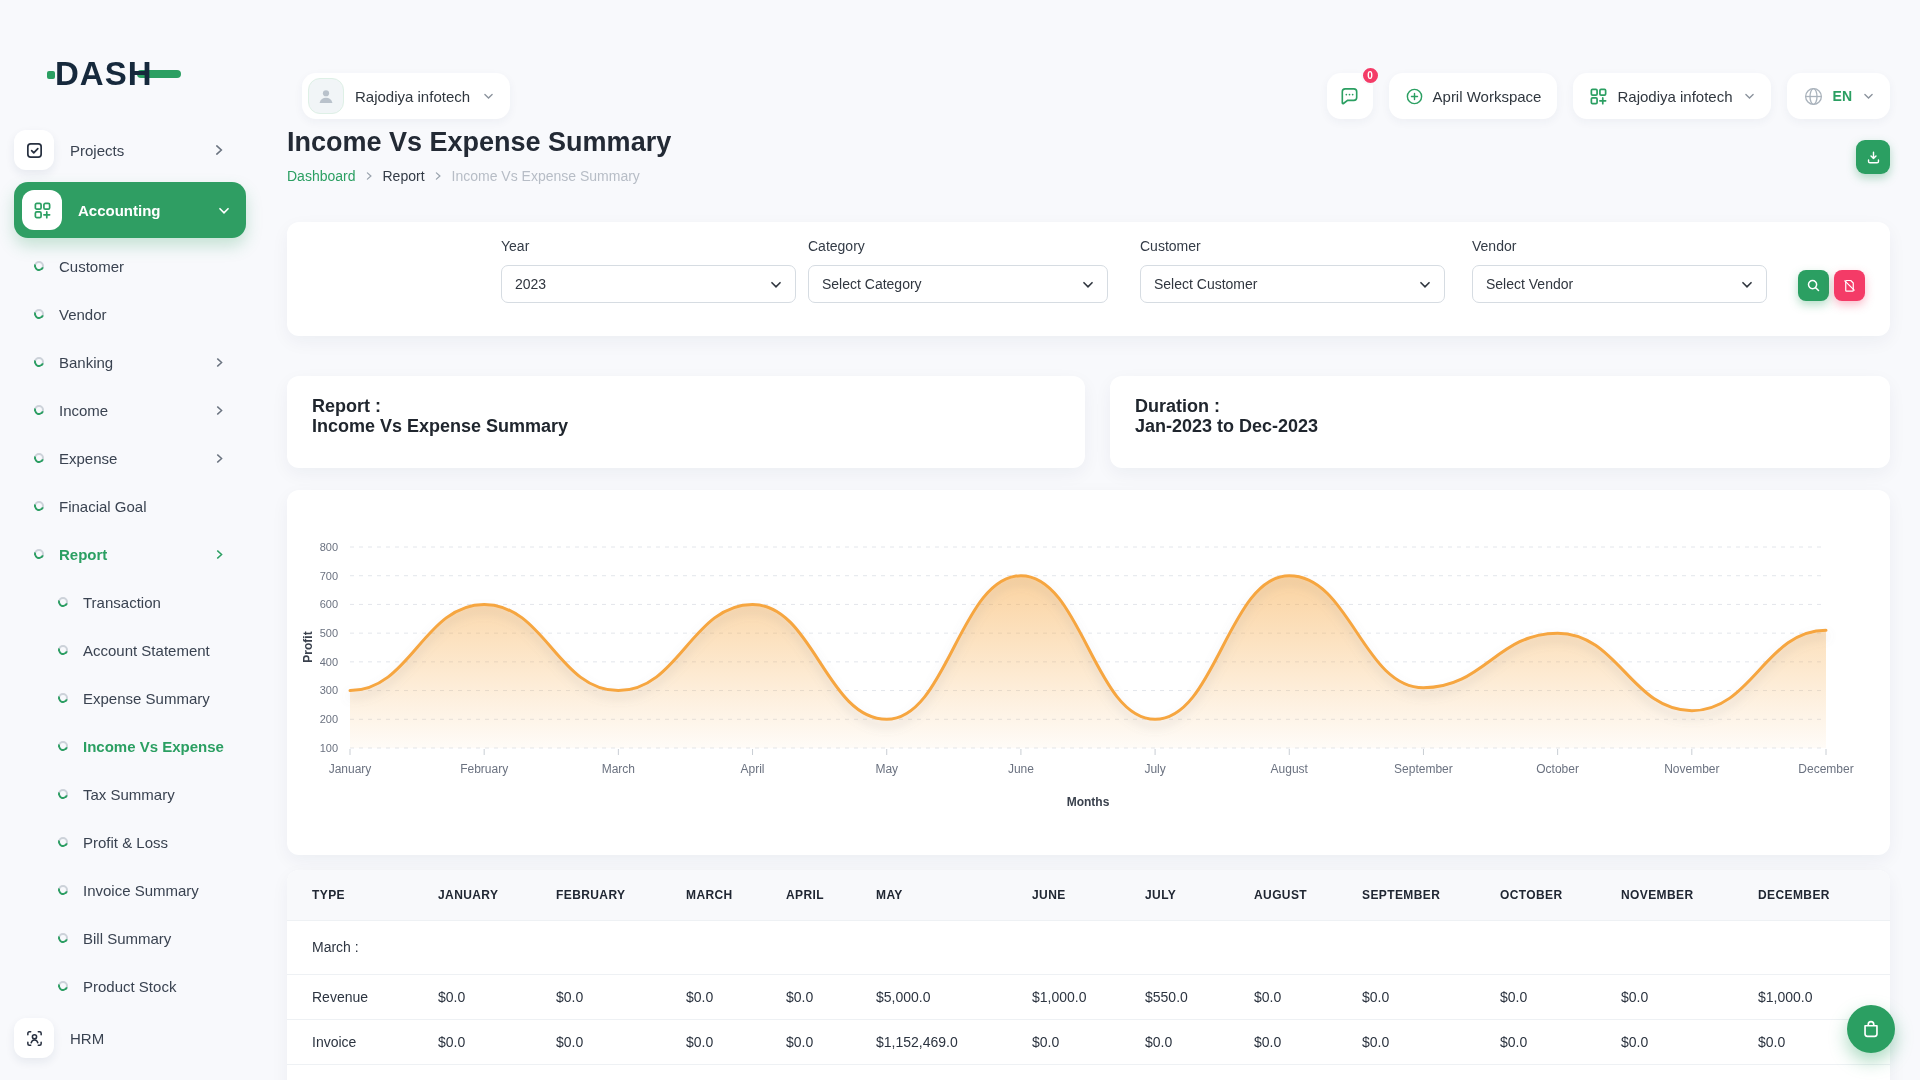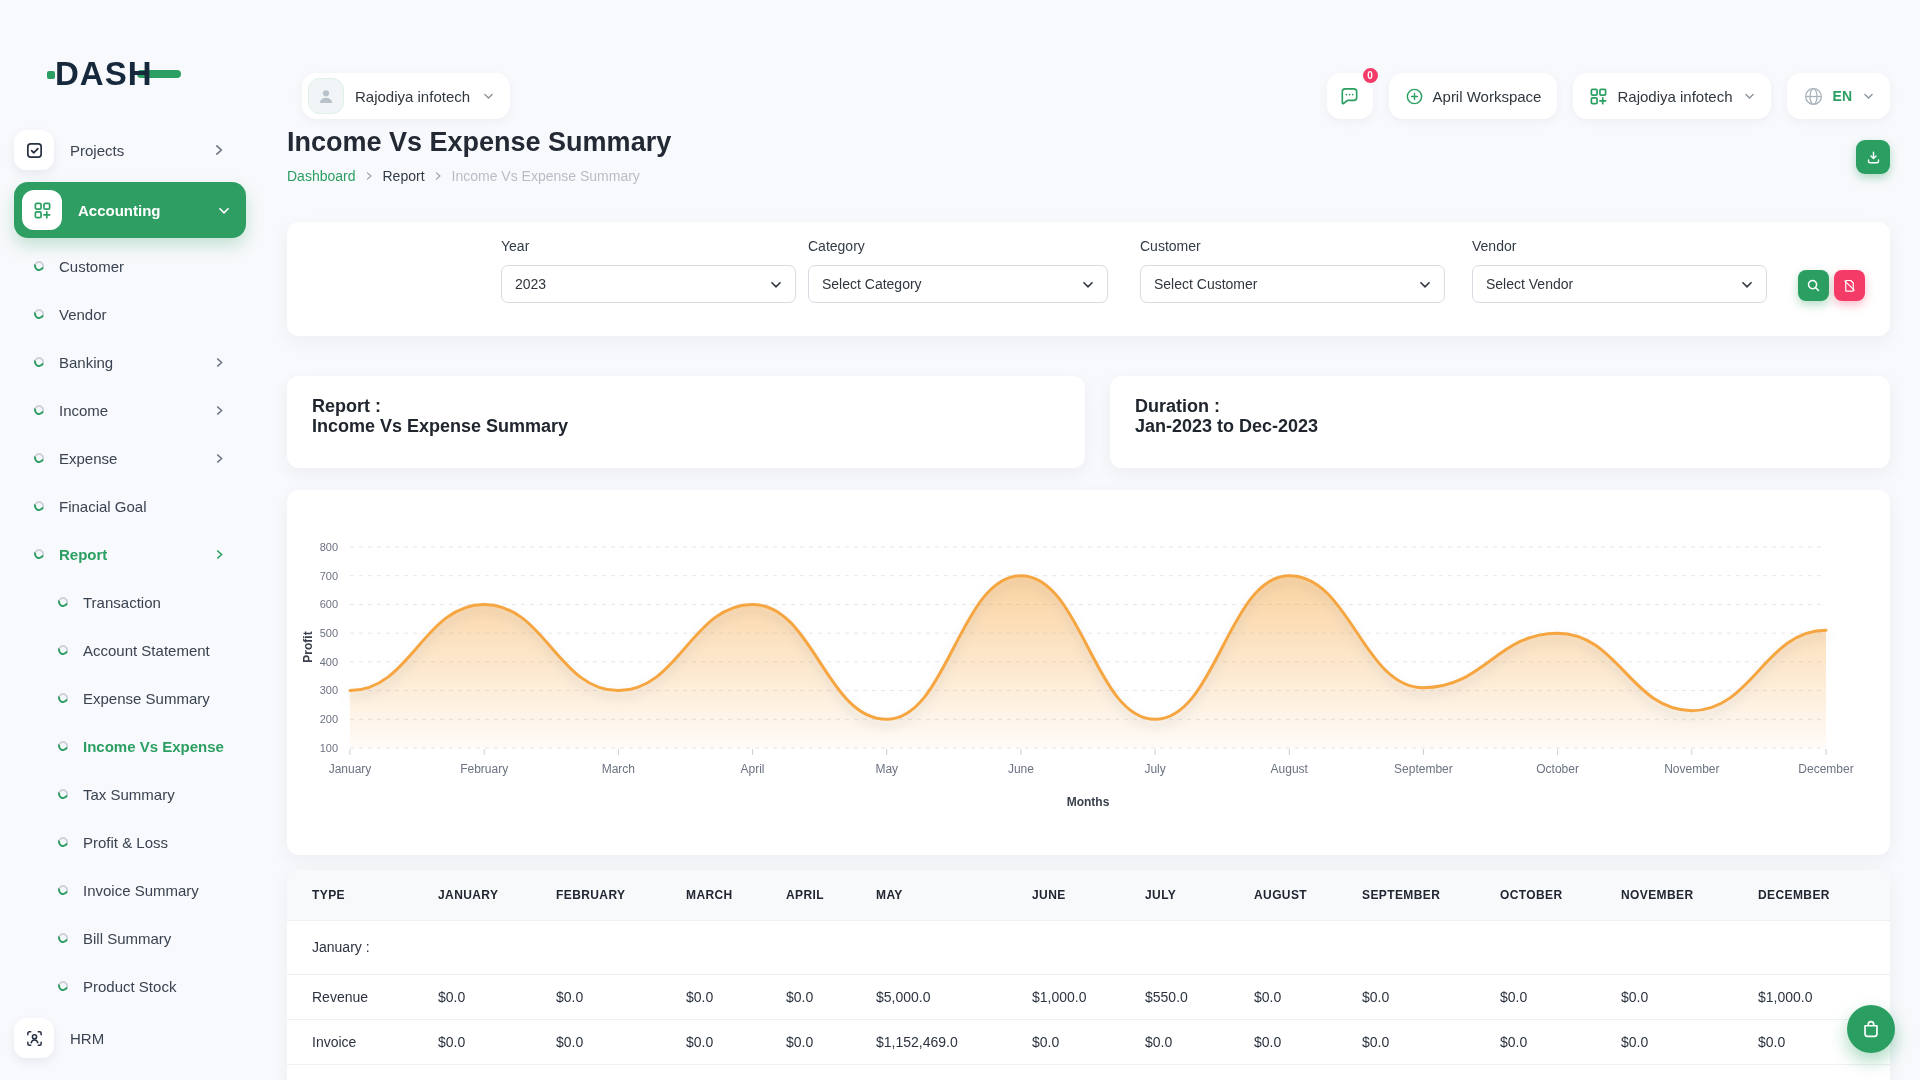--- a/index.html
+++ b/index.html
@@ -474,21 +474,21 @@
           <th>JULY</th>
           <th>AUGUST</th>
           <th>SEPTEMBER</th>
           <th>OCTOBER</th>
           <th>NOVEMBER</th>
           <th>DECEMBER</th>
         </tr>
       </thead>
       <tbody>
         <tr class="section">
-          <td colspan="13">January :</td>
+          <td colspan="13">March :</td>
         </tr>
         <tr class="data">
           <td>Revenue</td>
           <td>$0.0</td>
           <td>$0.0</td>
           <td>$0.0</td>
           <td>$0.0</td>
           <td>$5,000.0</td>
           <td>$1,000.0</td>
           <td>$550.0</td>

